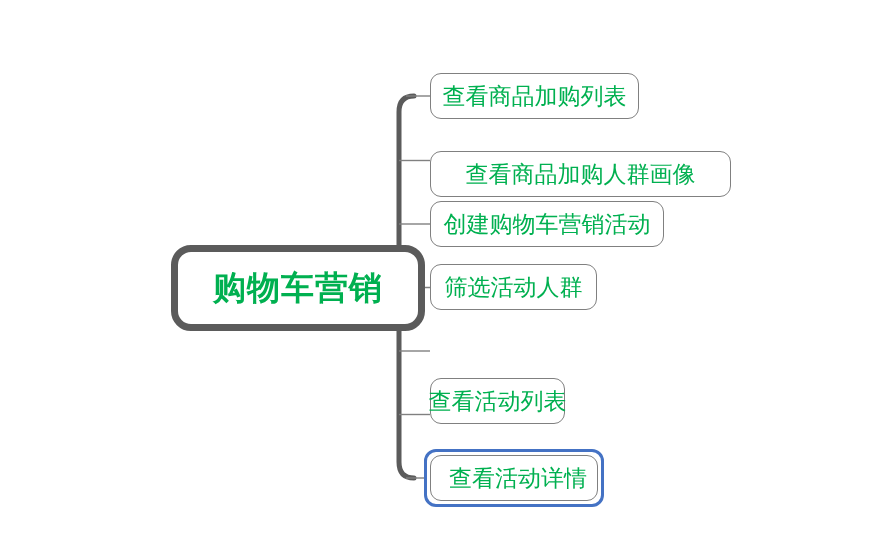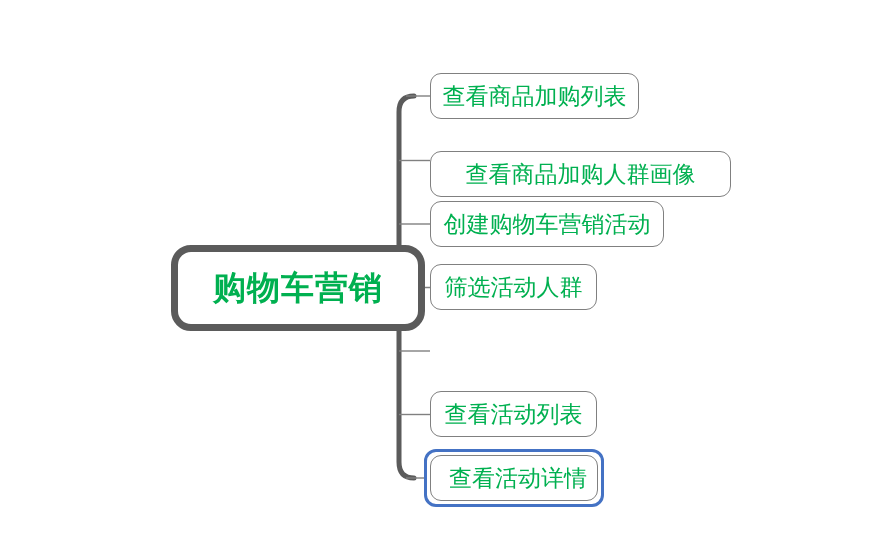--- a/index.html
+++ b/index.html
@@ -94,19 +94,19 @@
 
   <div class="child-node" style="top:73px;  width:209px;">查看商品加购列表</div>
 
   <div class="child-node" style="top:151px; width:301px;">查看商品加购人群画像</div>
 
   <div class="child-node" style="top:201px; width:234px;">创建购物车营销活动</div>
 
   <div class="child-node" style="top:264px; width:167px;">筛选活动人群</div>
 
 
-  <div class="child-node" style="top:391px; width:167px;">查看活动列表</div>
+  <div class="child-node" style="top:378px; width:135px;">查看活动列表</div>
 
   <div class="selection-outline"></div>
 
   <div class="child-node" style="top:455px; width:168px;padding-left:8px;">查看活动详情</div>
 
 </div>
 
 </body></html>

